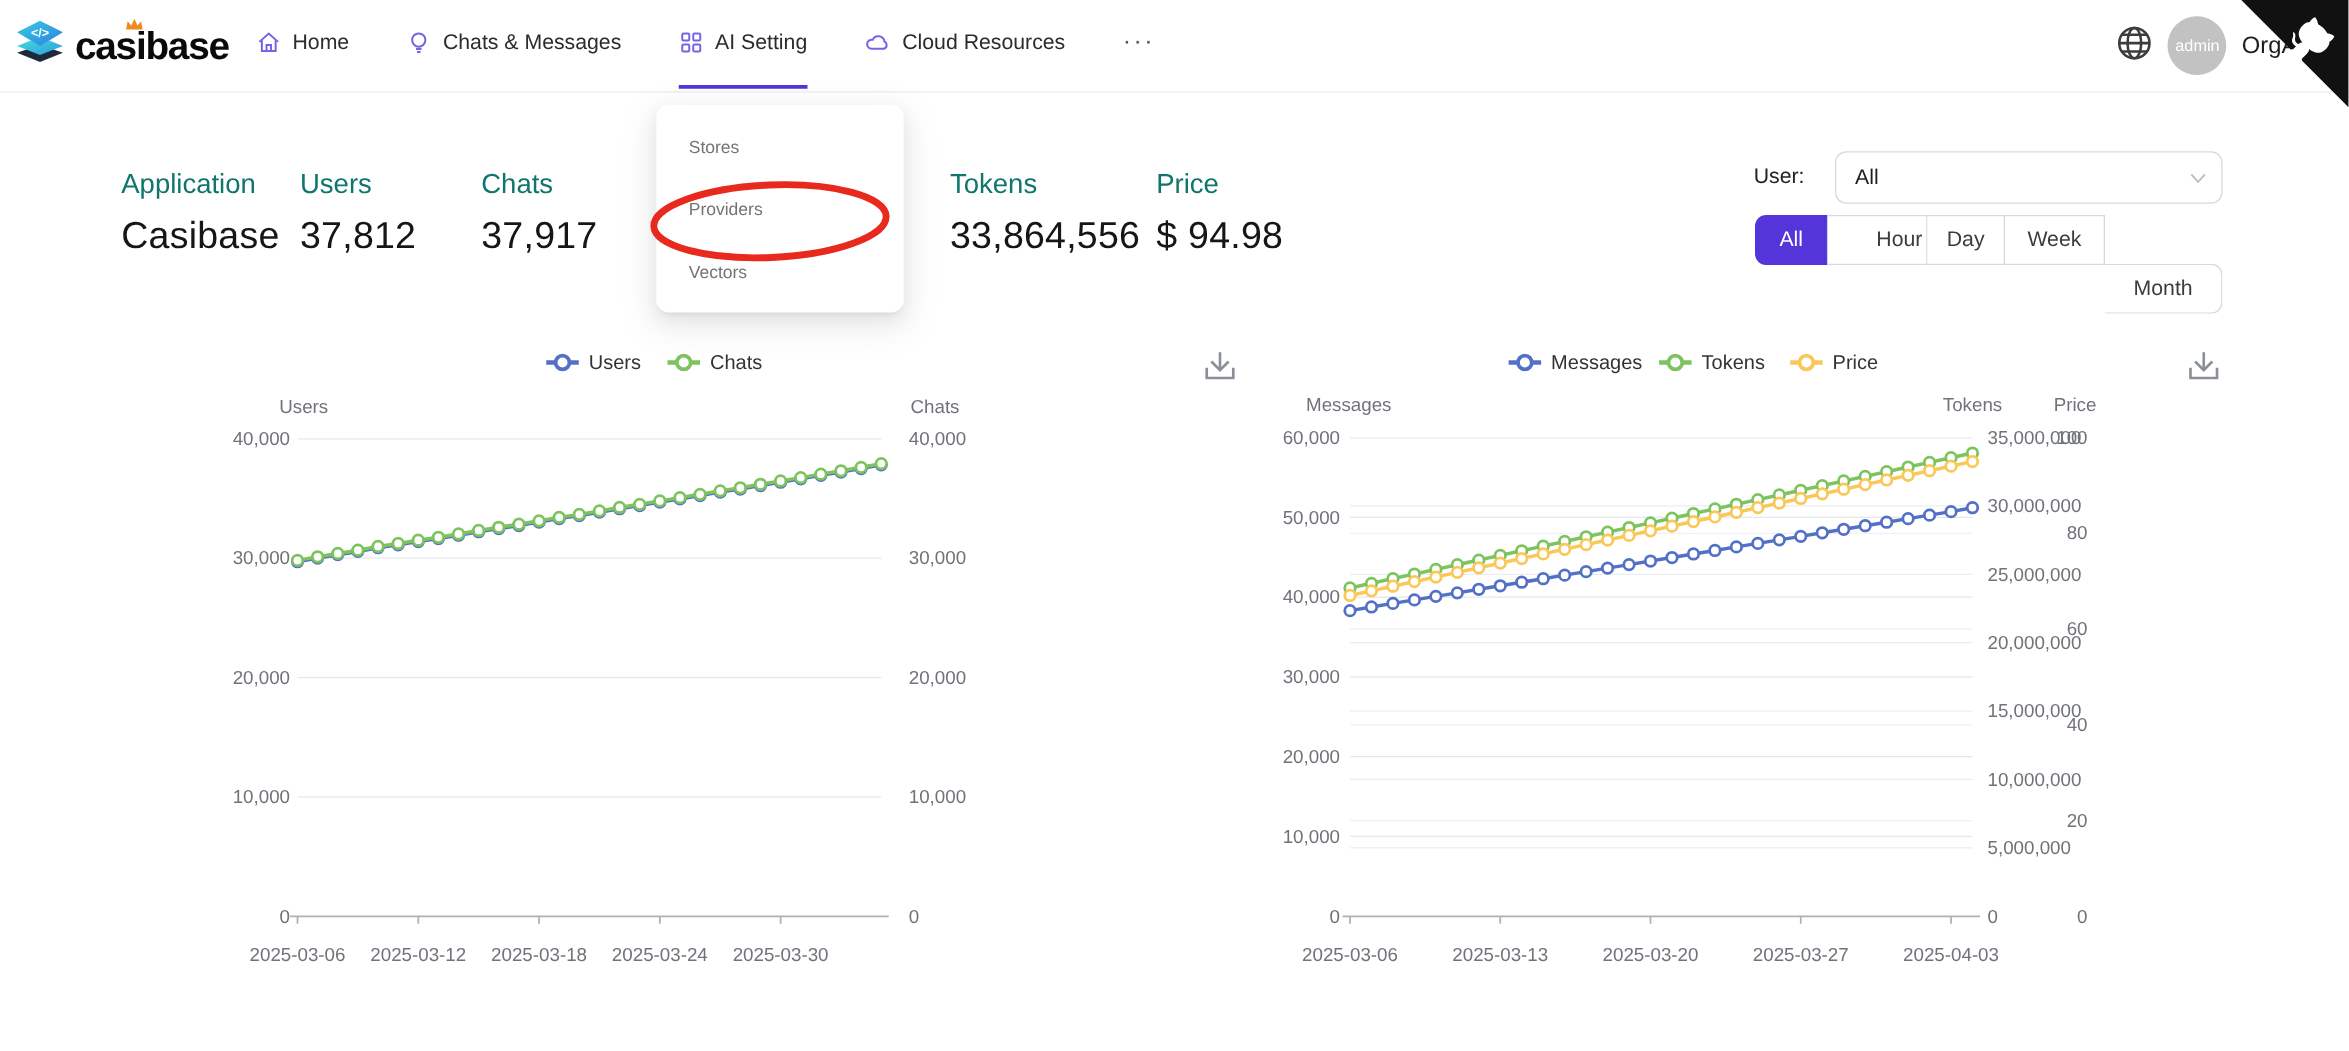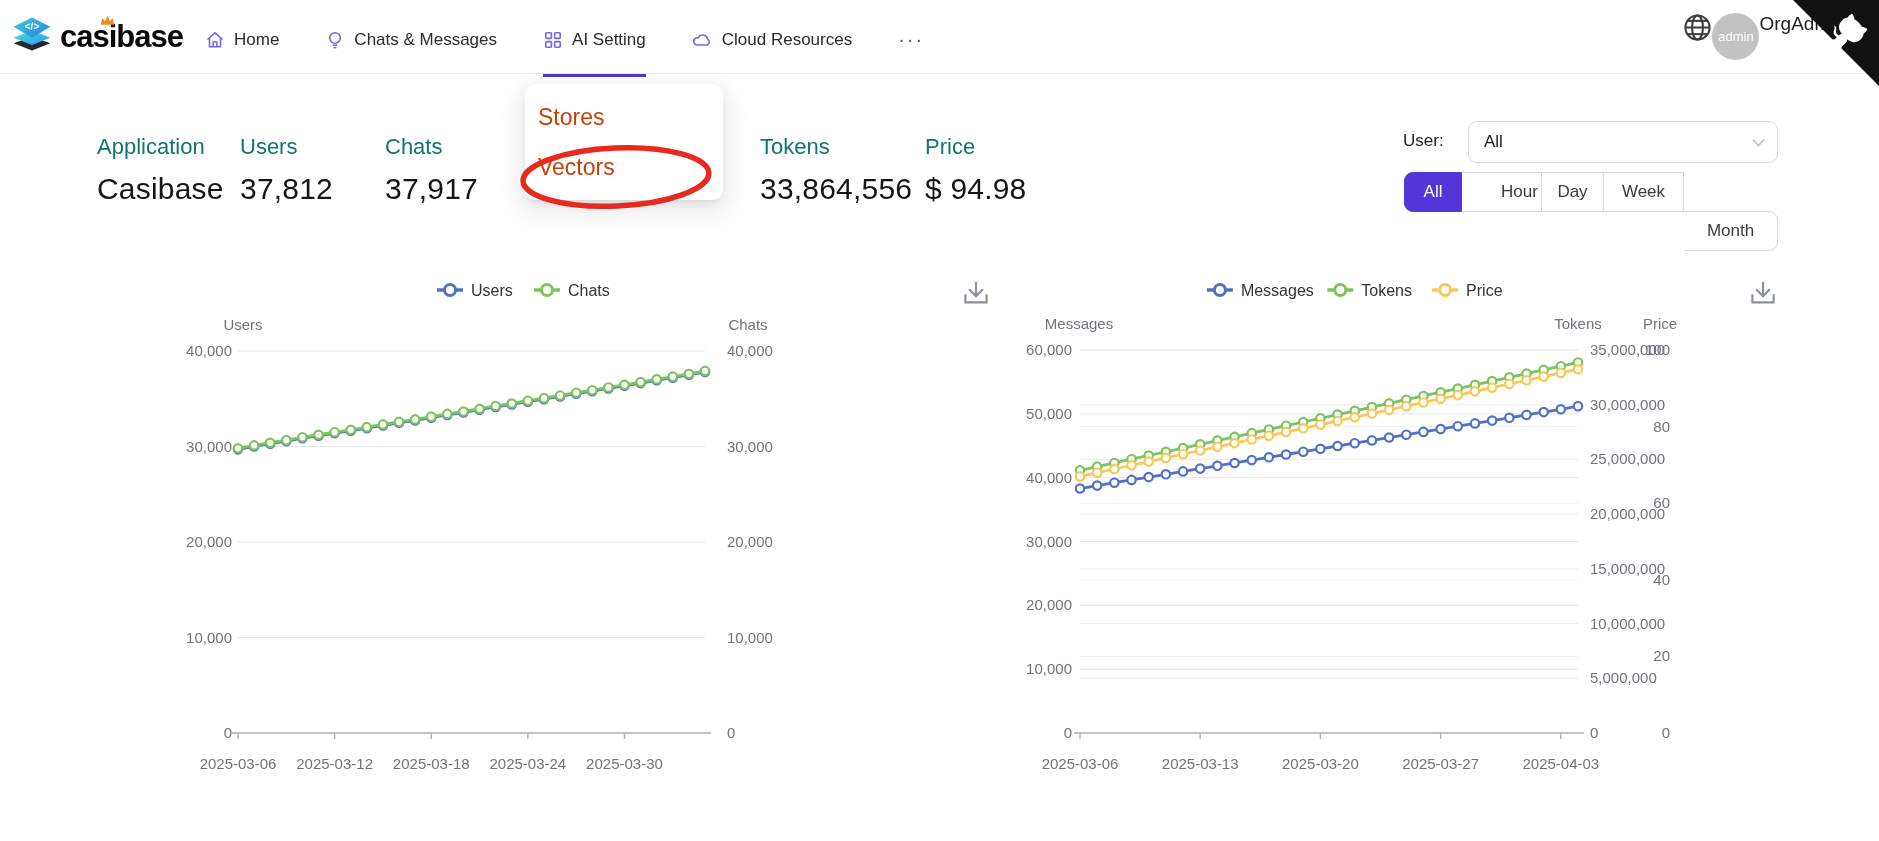--- a/index.html
+++ b/index.html
@@ -5,40 +5,40 @@
   html,body{margin:0;padding:0;background:#fff;width:1879px;height:841px;overflow:hidden;
     font-family:"Liberation Sans",sans-serif;-webkit-font-smoothing:antialiased;}
   .page{position:relative;width:1879px;height:841px;background:#fff;}
 
   
   .navbar{position:absolute;left:0;top:0;width:100%;height:74px;background:#fff;
     border-bottom:1px solid #ececec;display:flex;align-items:center;box-sizing:border-box;}
   .brand{display:flex;align-items:center;margin-left:10px;cursor:pointer;}
   .brand-text{position:relative;font-size:31px;font-weight:700;color:#0a0a0a;letter-spacing:-1px;margin-left:6px;}
   .brand-crown{position:absolute;left:47px;top:-8px;}
-  .nav-list{display:flex;align-items:flex-start;margin-left:22px;height:68px;}
+  .nav-list{display:flex;align-items:flex-end;margin-left:22px;height:68px;}
   .nav-item{display:flex;align-items:center;gap:9px;height:74px;margin-right:46px;
     font-size:17px;color:#2b2b2b;cursor:pointer;position:relative;white-space:nowrap;}
   .nav-item.active::after{content:"";position:absolute;left:0;right:0;bottom:0;height:3px;background:#5335d9;}
   .nav-item .nicon{display:flex;align-items:center;}
   .nav-more{font-size:20px;color:#555;letter-spacing:2px;cursor:pointer;margin-right:0;}
-  .nav-right{margin-left:auto;display:flex;align-items:flex-start;gap:0;padding-right:34px;}
+  .nav-right{margin-left:auto;display:flex;align-items:center;gap:12px;}
   .avatar{width:47px;height:47px;border-radius:50%;background:#c2c2c2;color:#fff;font-size:13px;
     display:flex;align-items:center;justify-content:center;cursor:pointer;}
   .org-label{font-size:19px;color:#1f1f1f;cursor:pointer;}
 
   
   .github-corner{position:absolute;top:0;right:0;z-index:90;display:block;line-height:0;}
   .org-caret{position:absolute;left:1843px;top:36px;z-index:10;}
 
   
   .dropdown{position:absolute;left:525px;top:84px;width:198px;background:#fff;border-radius:10px;
     box-shadow:0 3px 6px -4px rgba(0,0,0,.12),0 6px 16px rgba(0,0,0,.08),0 9px 28px 8px rgba(0,0,0,.05);
     padding:8px 0;z-index:40;}
-  .dropdown-item{height:50px;line-height:50px;padding-left:13px;font-size:23px;color:#c2410c;cursor:pointer;}
+  .dropdown-item{height:50px;line-height:50px;padding-left:26px;font-size:14px;color:#737373;cursor:pointer;}
   .red-ellipse{position:absolute;left:516px;top:140px;z-index:45;pointer-events:none;}
 
   
   .stats{position:absolute;left:0;top:0;width:100%;height:0;}
   .stat-col{position:absolute;top:134px;}
   .stat-label{font-size:22px;color:#0f766e;}
   .stat-value{font-size:30px;color:#161616;font-weight:500;margin-top:12px;letter-spacing:.2px;}
 
   
   .user-filter-label{position:absolute;left:1403px;top:131px;font-size:17px;color:#222;}
@@ -157,20 +157,21 @@
   <a class="github-corner">
     <svg width="86" height="86" viewBox="0 0 250 250">
       <path d="M0,0 L115,115 L130,115 L142,142 L250,250 L250,0 Z" fill="#111"></path>
       <path d="M128.3,109.0 C113.8,99.7 119.0,89.6 119.0,89.6 C122.0,82.7 120.5,78.6 120.5,78.6 C119.2,72.0 123.4,76.3 123.4,76.3 C127.3,80.9 125.5,87.3 125.5,87.3 C122.9,97.6 130.6,101.9 134.4,103.2" fill="#fff"></path>
       <path d="M115.0,115.0 C114.9,115.1 118.7,116.5 119.8,115.4 L133.7,101.6 C136.9,99.2 139.9,98.4 142.2,98.6 C133.8,88.0 127.5,74.4 143.8,58.0 C148.5,53.4 154.0,51.2 159.7,51.0 C160.3,49.4 163.2,43.6 171.4,40.1 C171.4,40.1 176.1,42.5 178.8,56.2 C183.1,58.6 187.2,61.8 190.9,65.4 C194.5,69.0 197.7,73.2 200.1,77.6 C213.8,80.2 216.3,84.9 216.3,84.9 C212.7,93.1 206.9,96.0 205.4,96.6 C205.1,102.4 203.0,107.8 198.3,112.5 C181.9,128.9 168.3,122.5 157.7,114.1 C157.9,116.9 156.7,120.9 152.7,124.9 L141.0,136.5 C139.8,137.7 141.6,141.9 141.8,141.8 Z" fill="#fff"></path>
     </svg>
   </a>
 
   <div class="dropdown" id="dropdown">
       <div class="dropdown-item">Stores</div>
+      <div class="dropdown-item">Providers</div>
       <div class="dropdown-item">Vectors</div>
     </div>
 
   <svg class="red-ellipse" width="200" height="74">
     <ellipse cx="100" cy="37" rx="93" ry="29" fill="none" stroke="#e8291d" stroke-width="5.5" transform="rotate(-2.5 100 37)"></ellipse>
   </svg>
 
   <section class="stats" id="stats">
       <div class="stat-col" style="left: 97px;">
         <div class="stat-label">Application</div>

